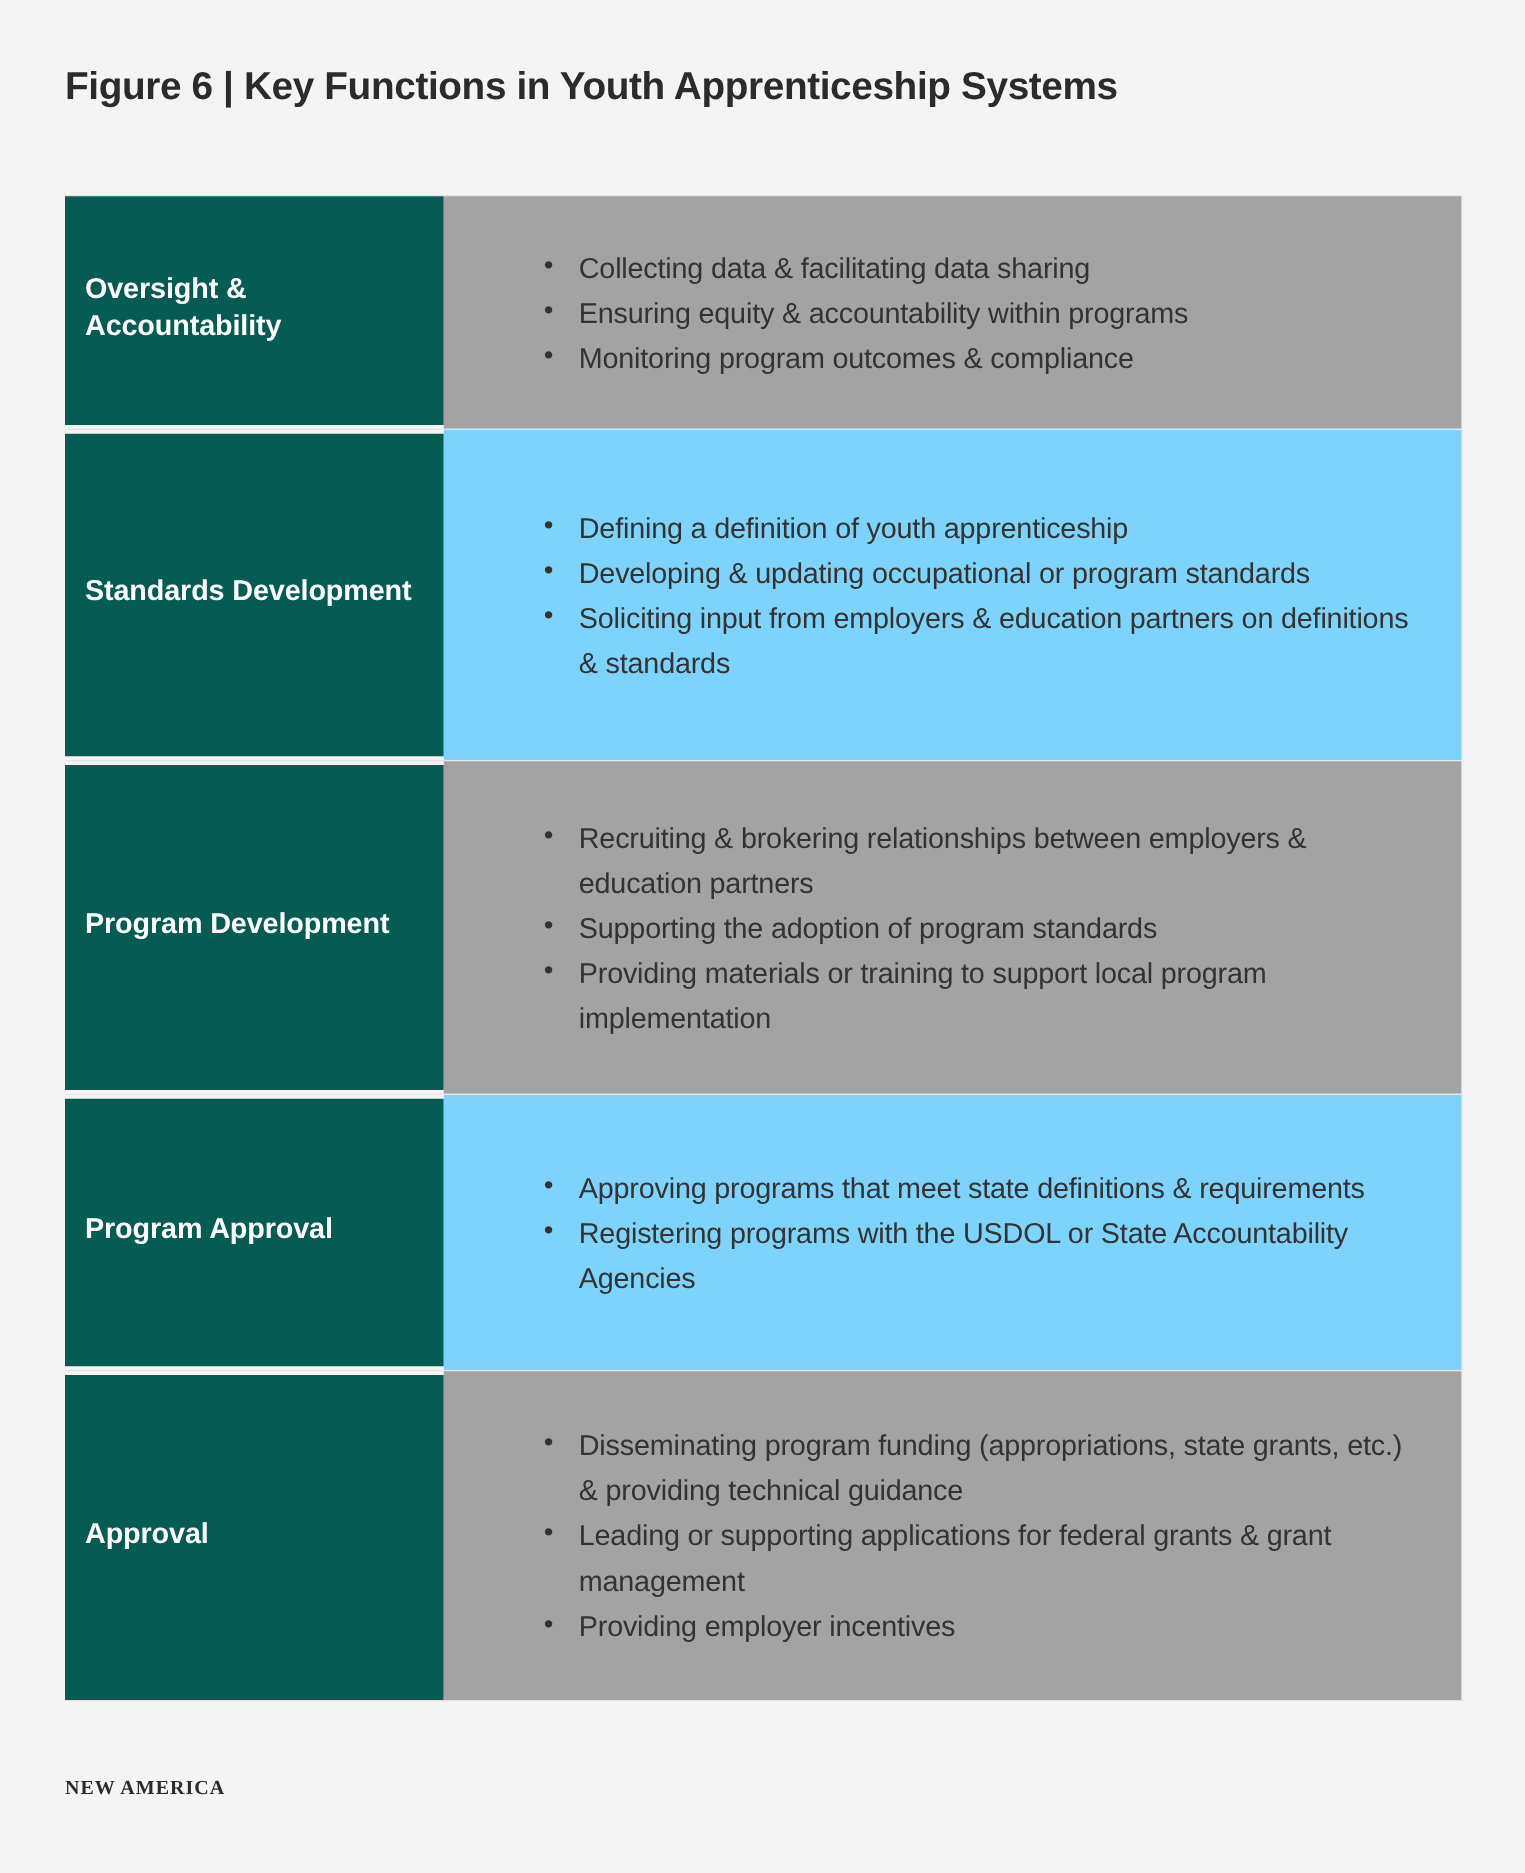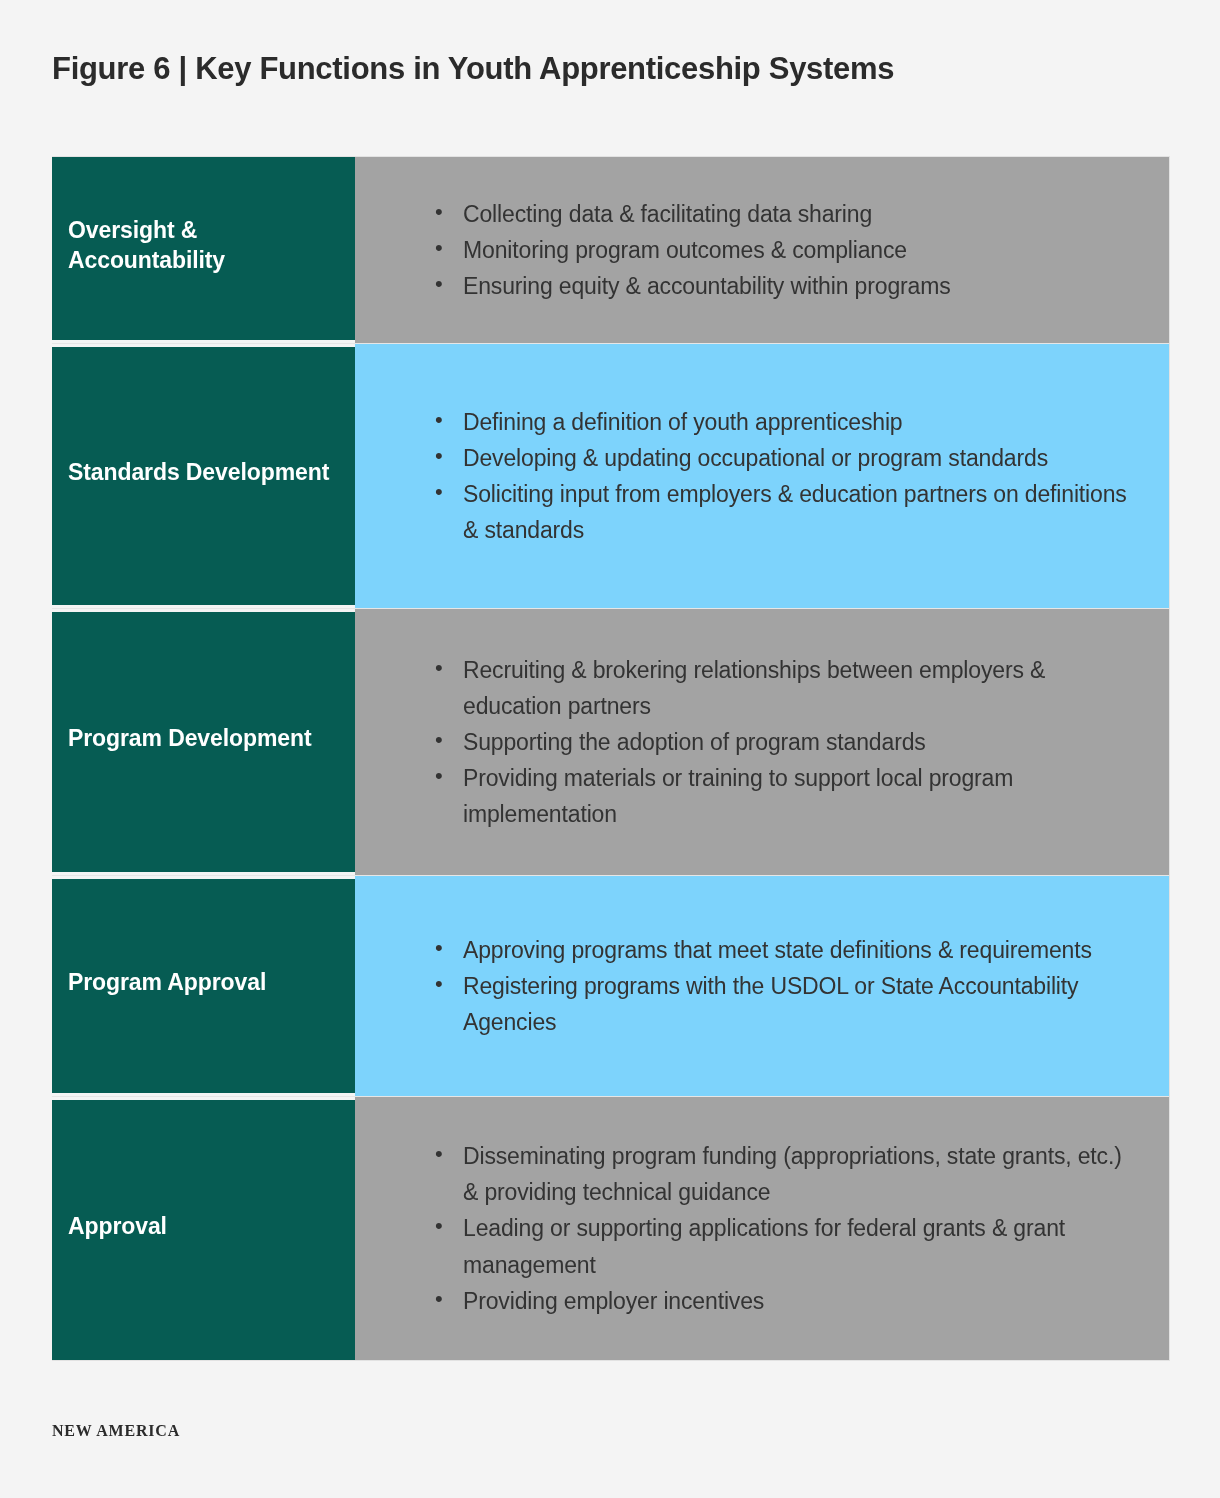--- a/index.html
+++ b/index.html
@@ -132,22 +132,22 @@
 
   <div class="table">
 
     <div class="row r1 shade">
       <div class="label-cell">
         <span class="label-text">Oversight &amp; Accountability</span>
       </div>
       <div class="content-cell">
         <ul class="bullets">
           <li>Collecting data &amp; facilitating data sharing</li>
+          <li>Ensuring equity &amp; accountability within programs</li>
           <li>Monitoring program outcomes &amp; compliance</li>
-          <li>Ensuring equity &amp; accountability within programs</li>
         </ul>
       </div>
     </div>
 
     <div class="row r2 plain">
       <div class="label-cell">
         <span class="label-text">Standards Development</span>
       </div>
       <div class="content-cell">
         <ul class="bullets">

